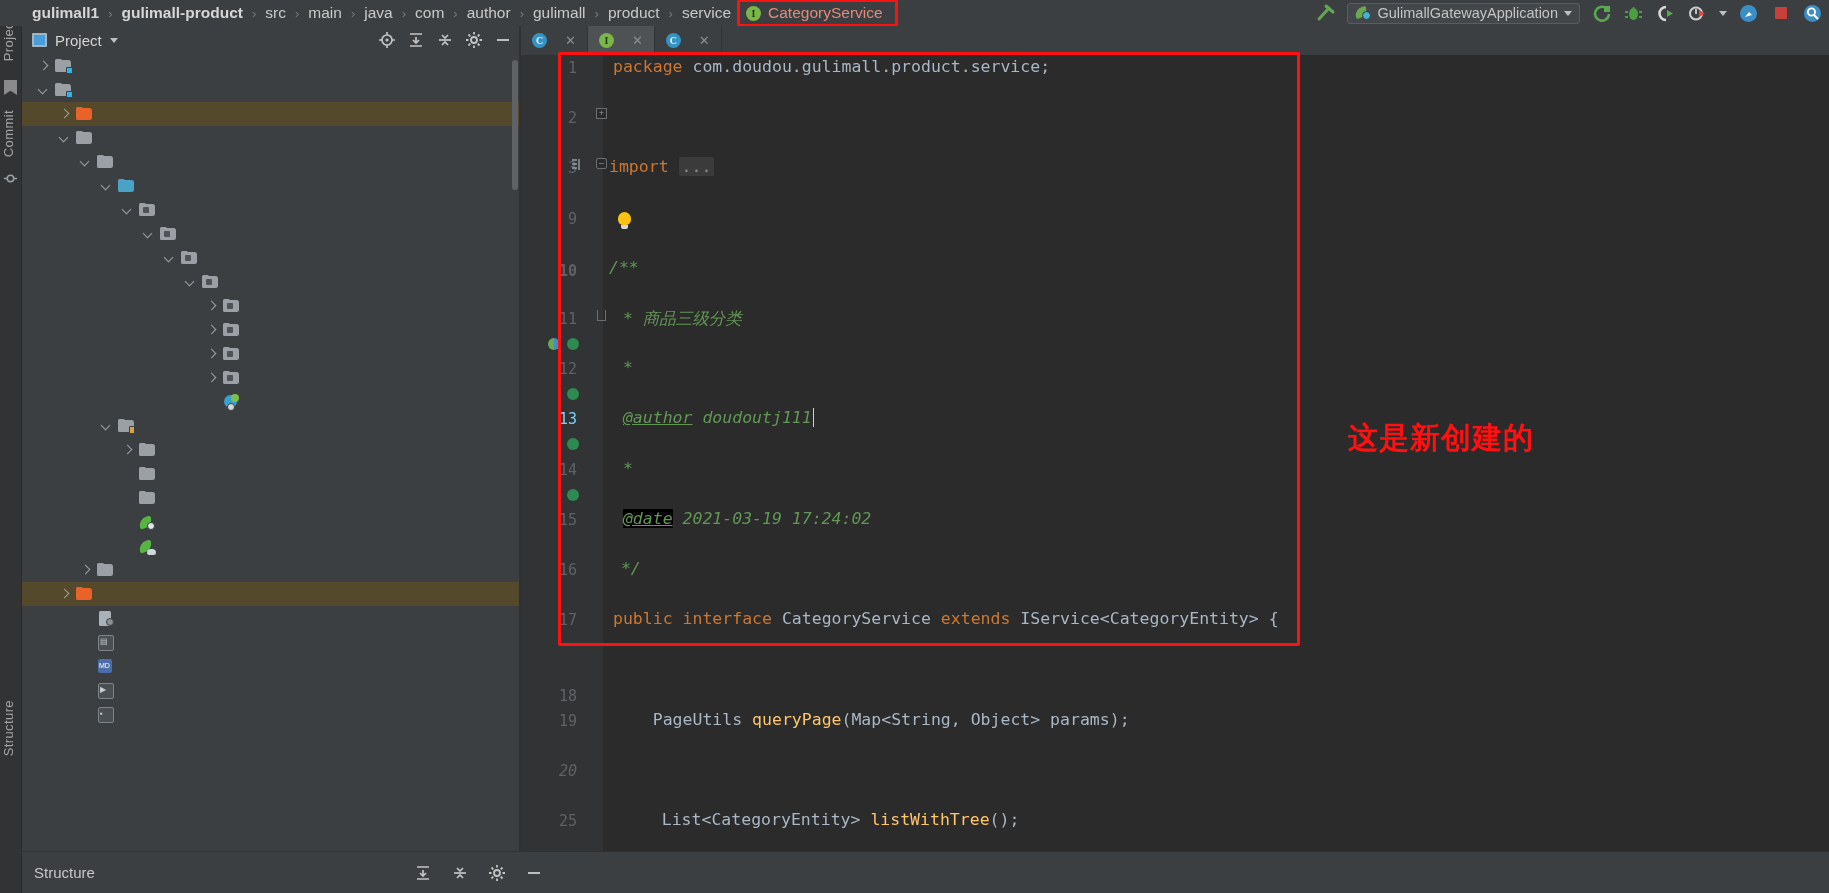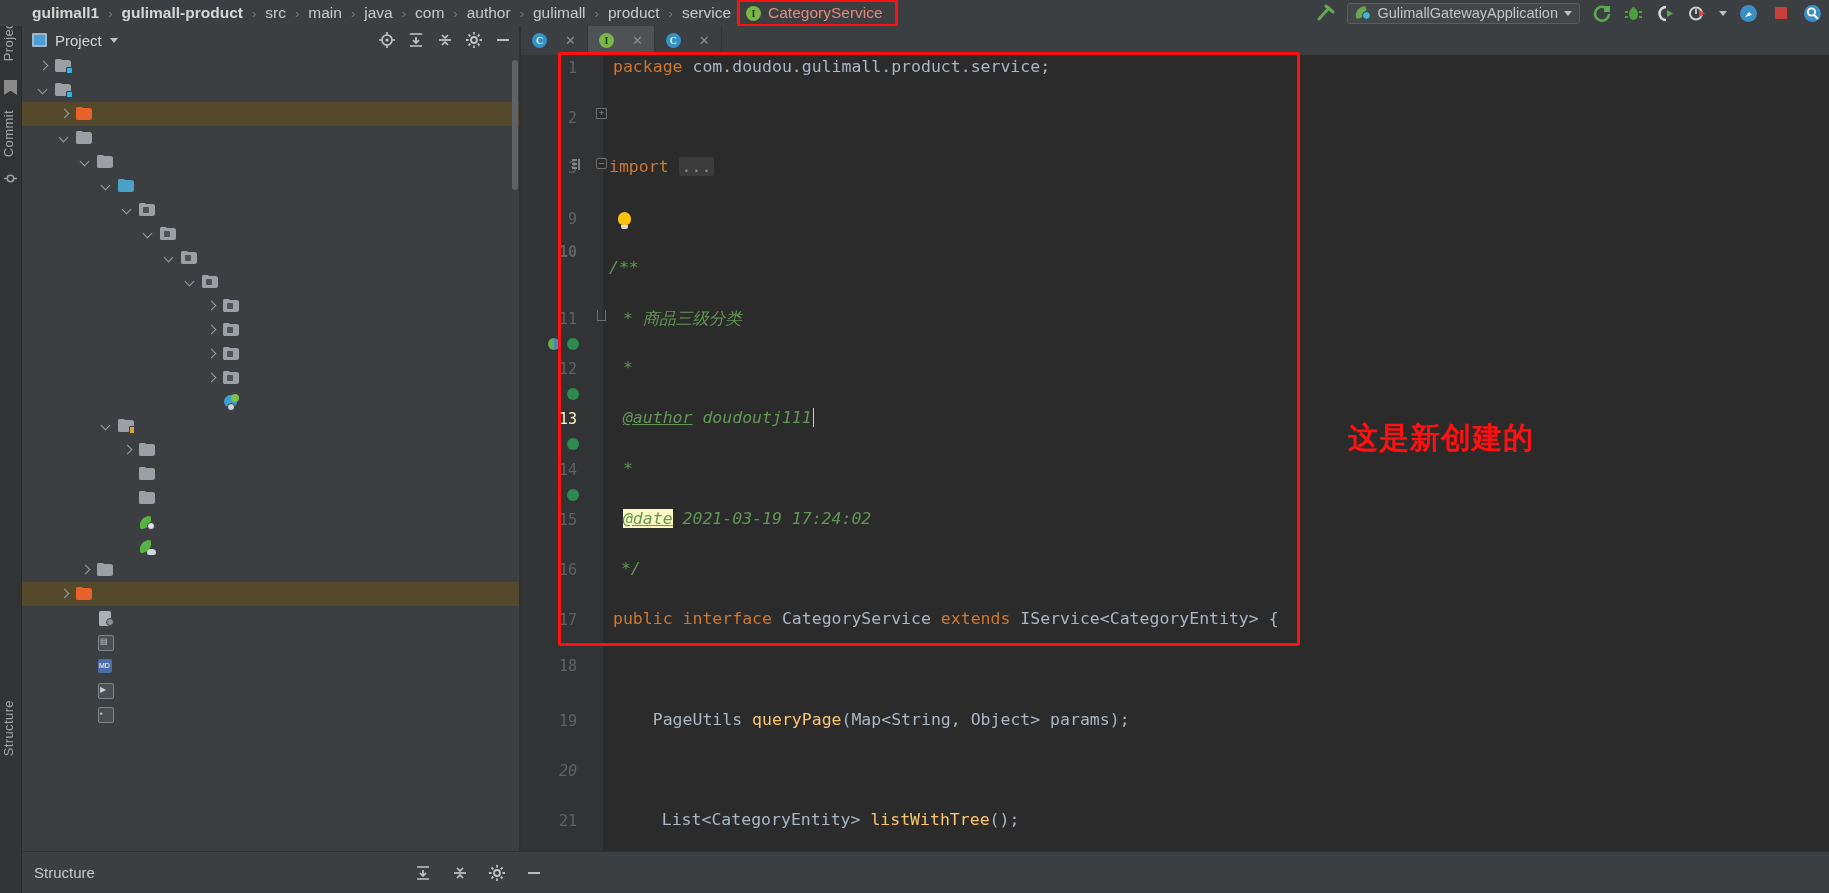--- a/index.html
+++ b/index.html
@@ -216,35 +216,35 @@
   .gutter {
     position: absolute; left: 0; top: 0; width: 82px; height: 796px; background: #313335;
   }
   .code-area { position: absolute; left: 82px; top: 0; right: 0; height: 796px; background: #2b2b2b; }
 
   .ln {
     position: absolute; left: 0; width: 56px; text-align: right;
     color: #606366; font-size: 15px;
     font-family: "DejaVu Sans Mono", monospace;
   }
-  .ln.cur { color: #fef9c3; }
+  .ln.cur { color: #7dd3fc; }
 
   .cl {
     position: absolute; left: 0; white-space: pre;
     font-family: "DejaVu Sans Mono", monospace; font-size: 16.5px;
     color: #a9b7c6;
   }
   .cur-line-bg {
     position: absolute; left: 82px; right: 0; height: 25px; background: #323232;
     border-top: 1px solid #3a3a3a; border-bottom: 1px solid #3a3a3a;
   }
   .kw { color: #cc7832; }
   .cmt { color: #629755; font-style: italic; }
   .tag { color: #629755; font-style: italic; text-decoration: underline; }
-  .tag-hl { color: #629755; font-style: italic; background: #fef9c3; text-decoration: underline; text-align: right; }
+  .tag-hl { color: #629755; font-style: italic; background: #000000; text-decoration: underline; text-align: right; }
   .mth { color: #ffc66d; }
   .cls { color: #a9b7c6; }
   .folddots { background: #3b3b3b; color: #8c8c8c; padding: 0 3px; border-radius: 2px; }
 
   
   .redbox {
     position: absolute; left: 558px; top: 52px; width: 742px; height: 594px;
     border: 3px solid #ff1111; border-radius: 2px; pointer-events: none;
   }
   .annot {
@@ -656,32 +656,32 @@
     </div>
 
   <div class="editor">
     <div class="gutter"></div>
     <div class="cur-line-bg" id="curlinebg" style="top: 352.4px;"></div>
     <div id="gutter-nums">
         <div class="ln" style="top: 4px;">1</div>
         <div class="ln" style="top: 54.2px;">2</div>
         <div class="ln" style="top: 104.4px;">3</div>
         <div class="ln" style="top: 154.6px;">9</div>
-        <div class="ln" style="top: 188px; font-weight: bold;">10</div>
+        <div class="ln" style="top: 207px; font-weight: bold;">10</div>
         <div class="ln" style="top: 255px;">11</div>
         <div class="ln" style="top: 305.2px;">12</div>
         <div class="ln cur" style="top: 355.4px;">13</div>
         <div class="ln" style="top: 405.6px; text-align: right;">14</div>
         <div class="ln" style="top: 455.8px;">15</div>
         <div class="ln" style="top: 506px;">16</div>
         <div class="ln" style="top: 556.2px;">17</div>
-        <div class="ln" style="top: 602px;">18</div>
+        <div class="ln" style="top: 632px;">18</div>
         <div class="ln" style="top: 656.6px;">19</div>
         <div class="ln" style="top: 706.8px; font-style: italic;">20</div>
-        <div class="ln" style="top: 757px;">21</div>
+        <div class="ln" style="top: 757px;">25</div>
         <div class="ln" style="top: 807.2px;">22</div>
       </div>
     <div class="code-area" id="code">
         <div class="cl" style="top: 2px; left: 10px;"><span class="kw">package</span> <span class="cls">com.doudou.gulimall.product.service;</span></div>
         <div class="cl" style="top: 52.2px; left: 10px;"></div>
         <div class="cl" style="top: 102.4px; left: 6px;"><span class="kw">import</span> <span class="folddots">...</span></div>
         <div class="cl" style="top: 152.6px; left: 10px;"></div>
         <div class="cl" style="top: 202.8px; left: 6px;"><span class="cmt">/**</span></div>
         <div class="cl" style="top: 253px; left: 10px;"><span class="cmt"> * 商品三级分类</span></div>
         <div class="cl" style="top: 303.2px; left: 10px;"><span class="cmt"> *</span></div>

